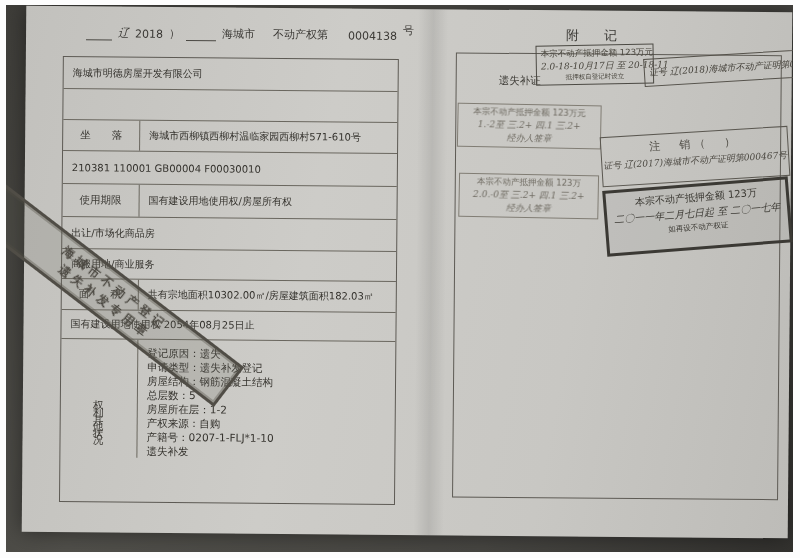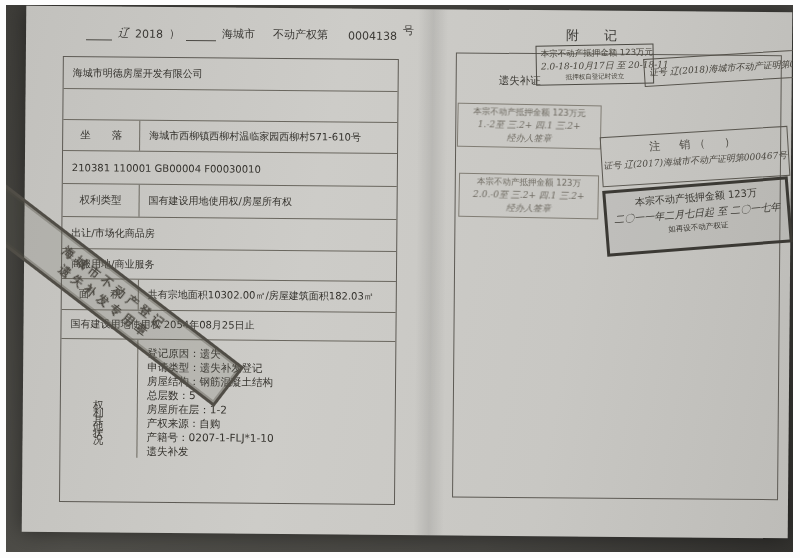--- a/index.html
+++ b/index.html
@@ -91,21 +91,21 @@
           <div class="val"></div>
         </div>
         <div class="row" style="height:30px">
           <div class="lab">坐　　落</div>
           <div class="val">海城市西柳镇西柳村温临家园西柳村571-610号</div>
         </div>
         <div class="row" style="height:32px">
           <div class="val">210381 110001 GB00004 F00030010</div>
         </div>
         <div class="row" style="height:32px">
-          <div class="lab">权利类型</div>
+          <div class="lab">使用期限</div>
           <div class="val">国有建设用地使用权/房屋所有权</div>
         </div>
         <div class="row" style="height:31px">
           <div class="val">出让/市场化商品房</div>
         </div>
         <div class="row" style="height:29px">
           <div class="val">商服用地/商业服务</div>
         </div>
         <div class="row" style="height:30px">
           <div class="lab">面　　积</div>

